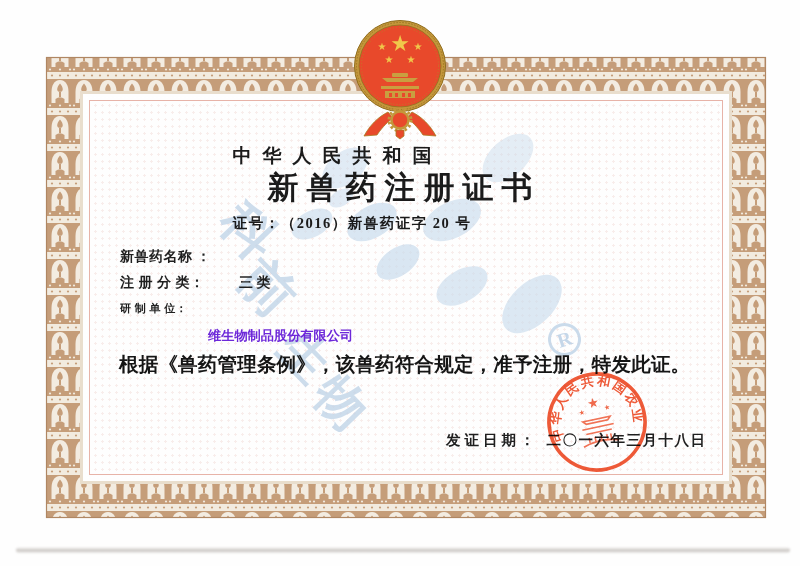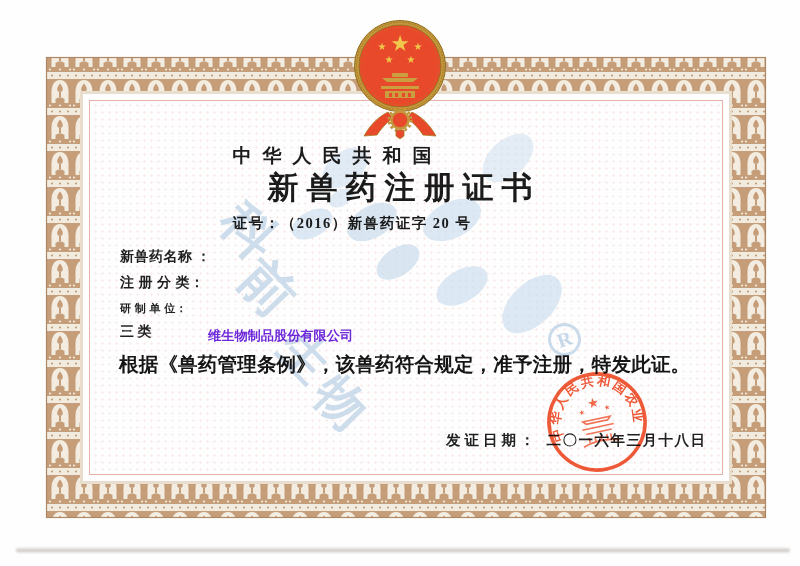--- a/index.html
+++ b/index.html
@@ -43,21 +43,21 @@
 
   
   .txt { position:absolute; z-index:3; color:#1b1b1b; white-space:nowrap; }
   .country { left:0; width:664px; top:143px; text-align:center; font-size:19px; font-weight:bold; letter-spacing:11px; text-indent:11px; }
   .title   { left:0; width:800px; top:167px; text-align:center; font-size:31px; font-weight:bold; letter-spacing:8px; text-indent:8px; }
   .certno  { left:0; width:704px; top:214px; text-align:center; font-size:14.5px; font-weight:bold; letter-spacing:1.5px; }
 
   .frow { position:absolute; left:120px; display:flex; font-size:14px; font-weight:bold; z-index:3; color:#1f1f1f; white-space:nowrap;gap:31px; }
   .frow .flabel { width:88px; flex:none; letter-spacing:.5px; }
   .row-name { top:248px; }
-  .row-cat  { top:274px;flex-direction:column; }
+  .row-cat  { top:274px; }
   .row-dev  { top:301px; font-size:13.2px; }
   .row-dev .flabel { font-size:11px; }
   .dev-line2 { position:absolute; left:208px; top:327px; font-size:13.2px; font-weight:bold; z-index:3; color:#6d28d9; }
 
   .statement { left:119px; top:351px; font-size:19.5px; font-weight:600; letter-spacing:.2px; color:#151515; }
 
   .dateline { position:absolute; left:446px; top:431px; z-index:3; display:flex; font-size:14.5px; font-weight:bold; color:#1f1f1f; white-space:nowrap; }
   .dateline .dlabel { letter-spacing:4px; margin-right:8px; }
   .dateline .dvalue { letter-spacing:1.5px;text-align:center; }
 

